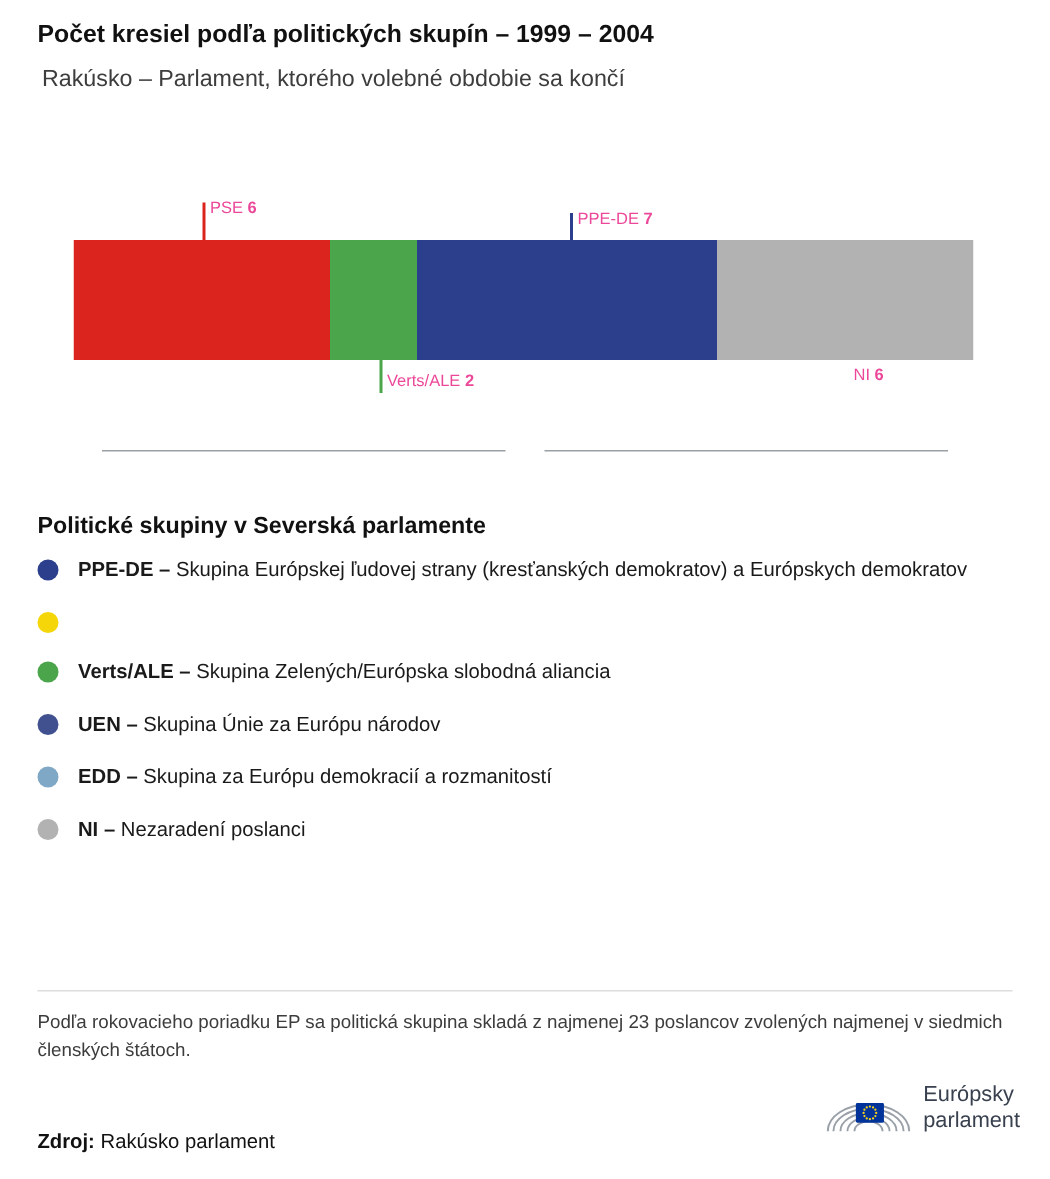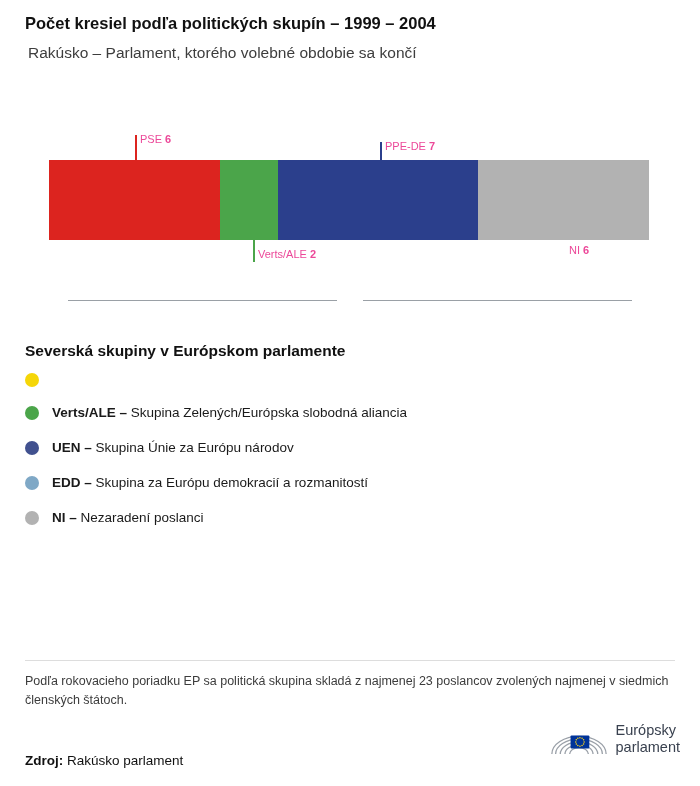--- a/index.html
+++ b/index.html
@@ -108,23 +108,27 @@
     <div class="ann ann-ni">
       <span class="ann-text"><span>NI</span> <b>6</b></span>
     </div>
   </div>
 
   <div class="total-row">
     <div class="total-rule"></div>
     <div class="total-rule"></div>
   </div>
 
-  <div class="legend-heading">Severská skupiny v Európskom parlamente</div>
+  <div class="legend-heading">Politické skupiny v Severská parlamente</div>
 
   <div class="legend">
+  <div class="legend-item">
+    <span class="dot" style="background: rgb(43, 63, 140);"></span>
+    <span class="legend-label"><span class="abbr">PPE-DE – </span><span class="desc">Skupina Európskej ľudovej strany (kresťanských demokratov) a Európskych demokratov</span></span>
+  </div>
 
 
   <div class="legend-item">
     <span class="dot" style="background: rgb(245, 214, 8);"></span>
   </div>
 
 
   <div class="legend-item">
     <span class="dot" style="background: rgb(75, 165, 74);"></span>
     <span class="legend-label"><span class="abbr">Verts/ALE – </span><span class="desc">Skupina Zelených/Európska slobodná aliancia</span></span>

